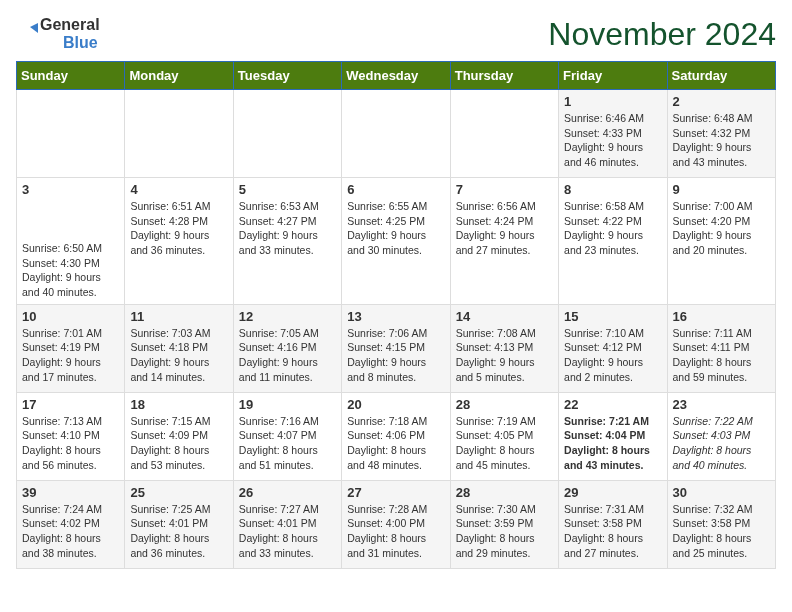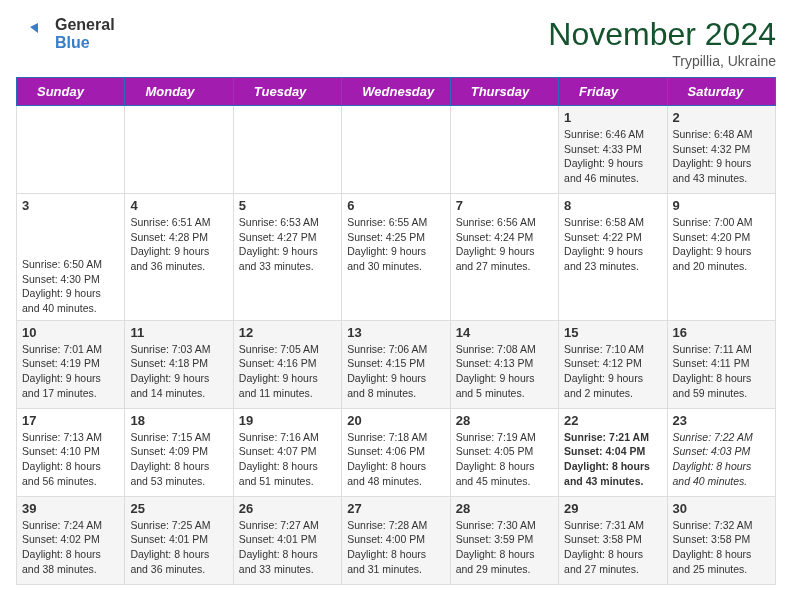--- a/index.html
+++ b/index.html
@@ -32,28 +32,27 @@
     .location {
       font-size: 14px;
       color: #555;
     }
     table {
       width: 100%;
       border-collapse: collapse;
       table-layout: fixed;
     }
     thead th {
-      background-color: #a21caf;
+      background-color: #4d7c0f;
       color: #fff;
       font-size: 13px;
       font-weight: bold;
-      padding: 6px 20px;
+      padding: 6px 4px;
       text-align: left;
       border: 1px solid #2a6ab8;
-      font-style: italic;
     }
     tbody td {
       vertical-align: top;
       border: 1px solid #ddd;
       padding: 4px 5px;
       font-size: 10.5px;
       color: #333;
       height: 88px;
       background: #fff;
     }
@@ -73,33 +72,32 @@
     }
     .empty-cell {
       background: #fff !important;
     }
   </style>
 </head>
 <body>
 
 <div class="header">
   <div class="logo">
-  <div style="display:flex;align-items:center;gap:17px;">
+  <div style="display:flex;align-items:center;gap:2px;">
     <svg width="22" height="22" viewBox="0 0 22 22">
       <polygon points="14,4 22,0 22,10" fill="#3a7dc9"></polygon>
     </svg>
     <div style="line-height:1.1;">
       <div style="font-size:16px;font-weight:bold;color:#333;">General</div>
-      <div style="font-size:16px;font-weight:bold;color:#3a7dc9;">Blue</div>
+      <div style="font-size:16px;font-weight:bold;color:#3a7dc9;margin-left:23px;">Blue</div>
     </div>
   </div>
 </div>
   <div class="title-block">
     <div class="month-title">November 2024</div>
-    <div class="location">Trypillia, Ukraine</div>
   </div>
 </div>
 
 <table>
   <thead>
     <tr>
     <th>Sunday</th>
         <th>Monday</th>
         <th>Tuesday</th>
         <th>Wednesday</th>

